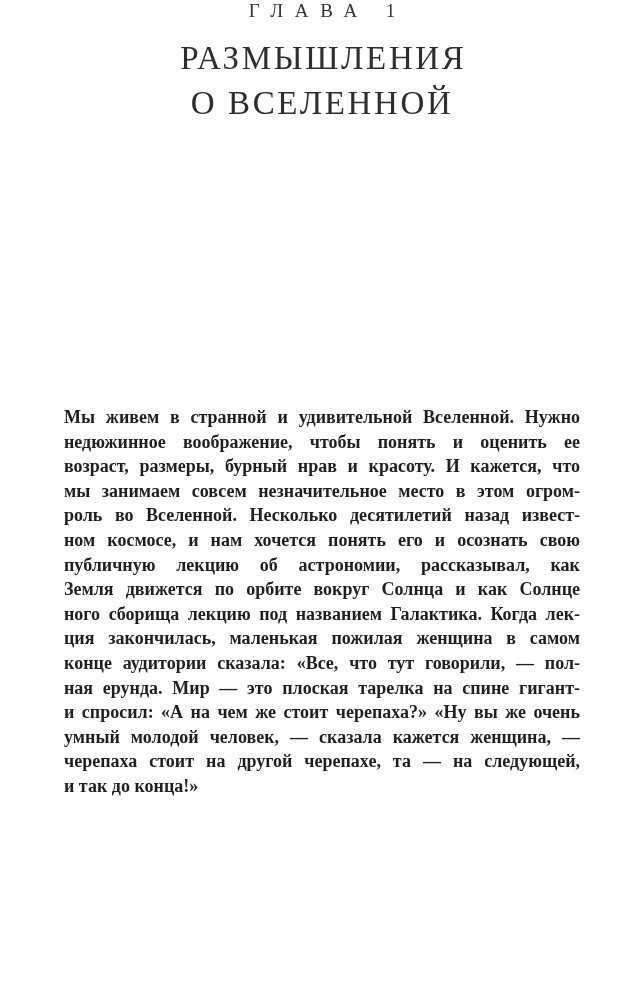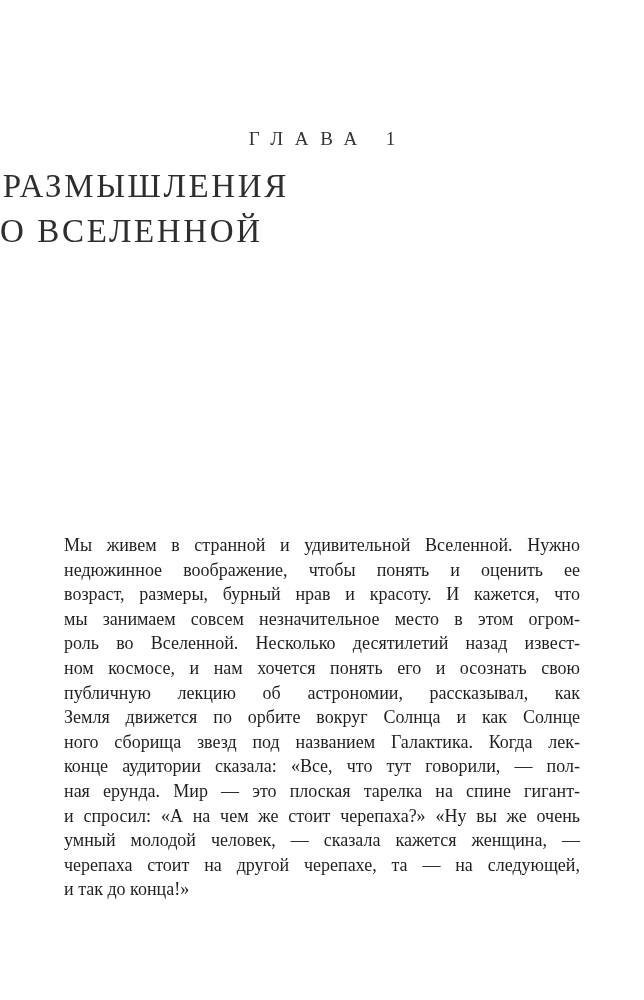--- a/index.html
+++ b/index.html
@@ -14,51 +14,51 @@
     font-family: "Liberation Serif", "DejaVu Serif", serif;
   }
   .page {
     position: relative;
     width: 644px;
     height: 1000px;
     background: #ffffff;
     box-sizing: border-box;
   }
   .chapter-label {
-    margin-top: 128px;
     text-align: center;
     font-size: 19px;
     letter-spacing: 0.62em;
     text-indent: 0.62em; 
     color: #343434;
     font-weight: 400;
   }
   .chapter-title {
     margin: 14px 0 15px 0;
-    text-align: left;
+    text-align: center;
     font-size: 33px;
     line-height: 45px;
     letter-spacing: 0.08em;
     text-indent: 0.08em;
     color: #2e2e2e;
     font-weight: 400;
   }
   .body-text {
     position: absolute;
     left: 64px;
     right: 64px;
     top: 405px;
     font-size: 18px;
     line-height: 24.6px;
     color: #1f1f1f;
   }
   .line {
     text-align: justify;
     text-align-last: justify;
     white-space: normal;
+    font-weight: bold;
   }
   .line.last {
     text-align-last: left;
   }
 </style>
 </head>
 <body>
 
 <div class="page">
   <div class="chapter-label">ГЛАВА 1</div>
@@ -68,21 +68,22 @@
   </h1>
   <div class="body-text">
       <div class="line">Мы живем в странной и удивительной Вселенной. Нужно</div>
       <div class="line">недюжинное воображение, чтобы понять и оценить ее</div>
       <div class="line">возраст, размеры, бурный нрав и красоту. И кажется, что</div>
       <div class="line">мы занимаем совсем незначительное место в этом огром-</div>
       <div class="line">роль во Вселенной. Несколько десятилетий назад извест-</div>
       <div class="line">ном космосе, и нам хочется понять его и осознать свою</div>
       <div class="line">публичную лекцию об астрономии, рассказывал, как</div>
       <div class="line">Земля движется по орбите вокруг Солнца и как Солнце</div>
-      <div class="line">ного сборища звезд под названием Галактика. Когда лек-</div>
+      <div class="line">ного сборища лекцию под названием Галактика. Когда лек-</div>
+      <div class="line">ция закончилась, маленькая пожилая женщина в самом</div>
       <div class="line">конце аудитории сказала: «Все, что тут говорили, — пол-</div>
       <div class="line">ная ерунда. Мир — это плоская тарелка на спине гигант-</div>
       <div class="line">и спросил: «А на чем же стоит черепаха?» «Ну вы же очень</div>
       <div class="line">умный молодой человек, — сказала кажется женщина, —</div>
       <div class="line">черепаха стоит на другой черепахе, та — на следующей,</div>
       <div class="line last">и так до конца!»</div>
     </div>
 </div>
 
 </body></html>

